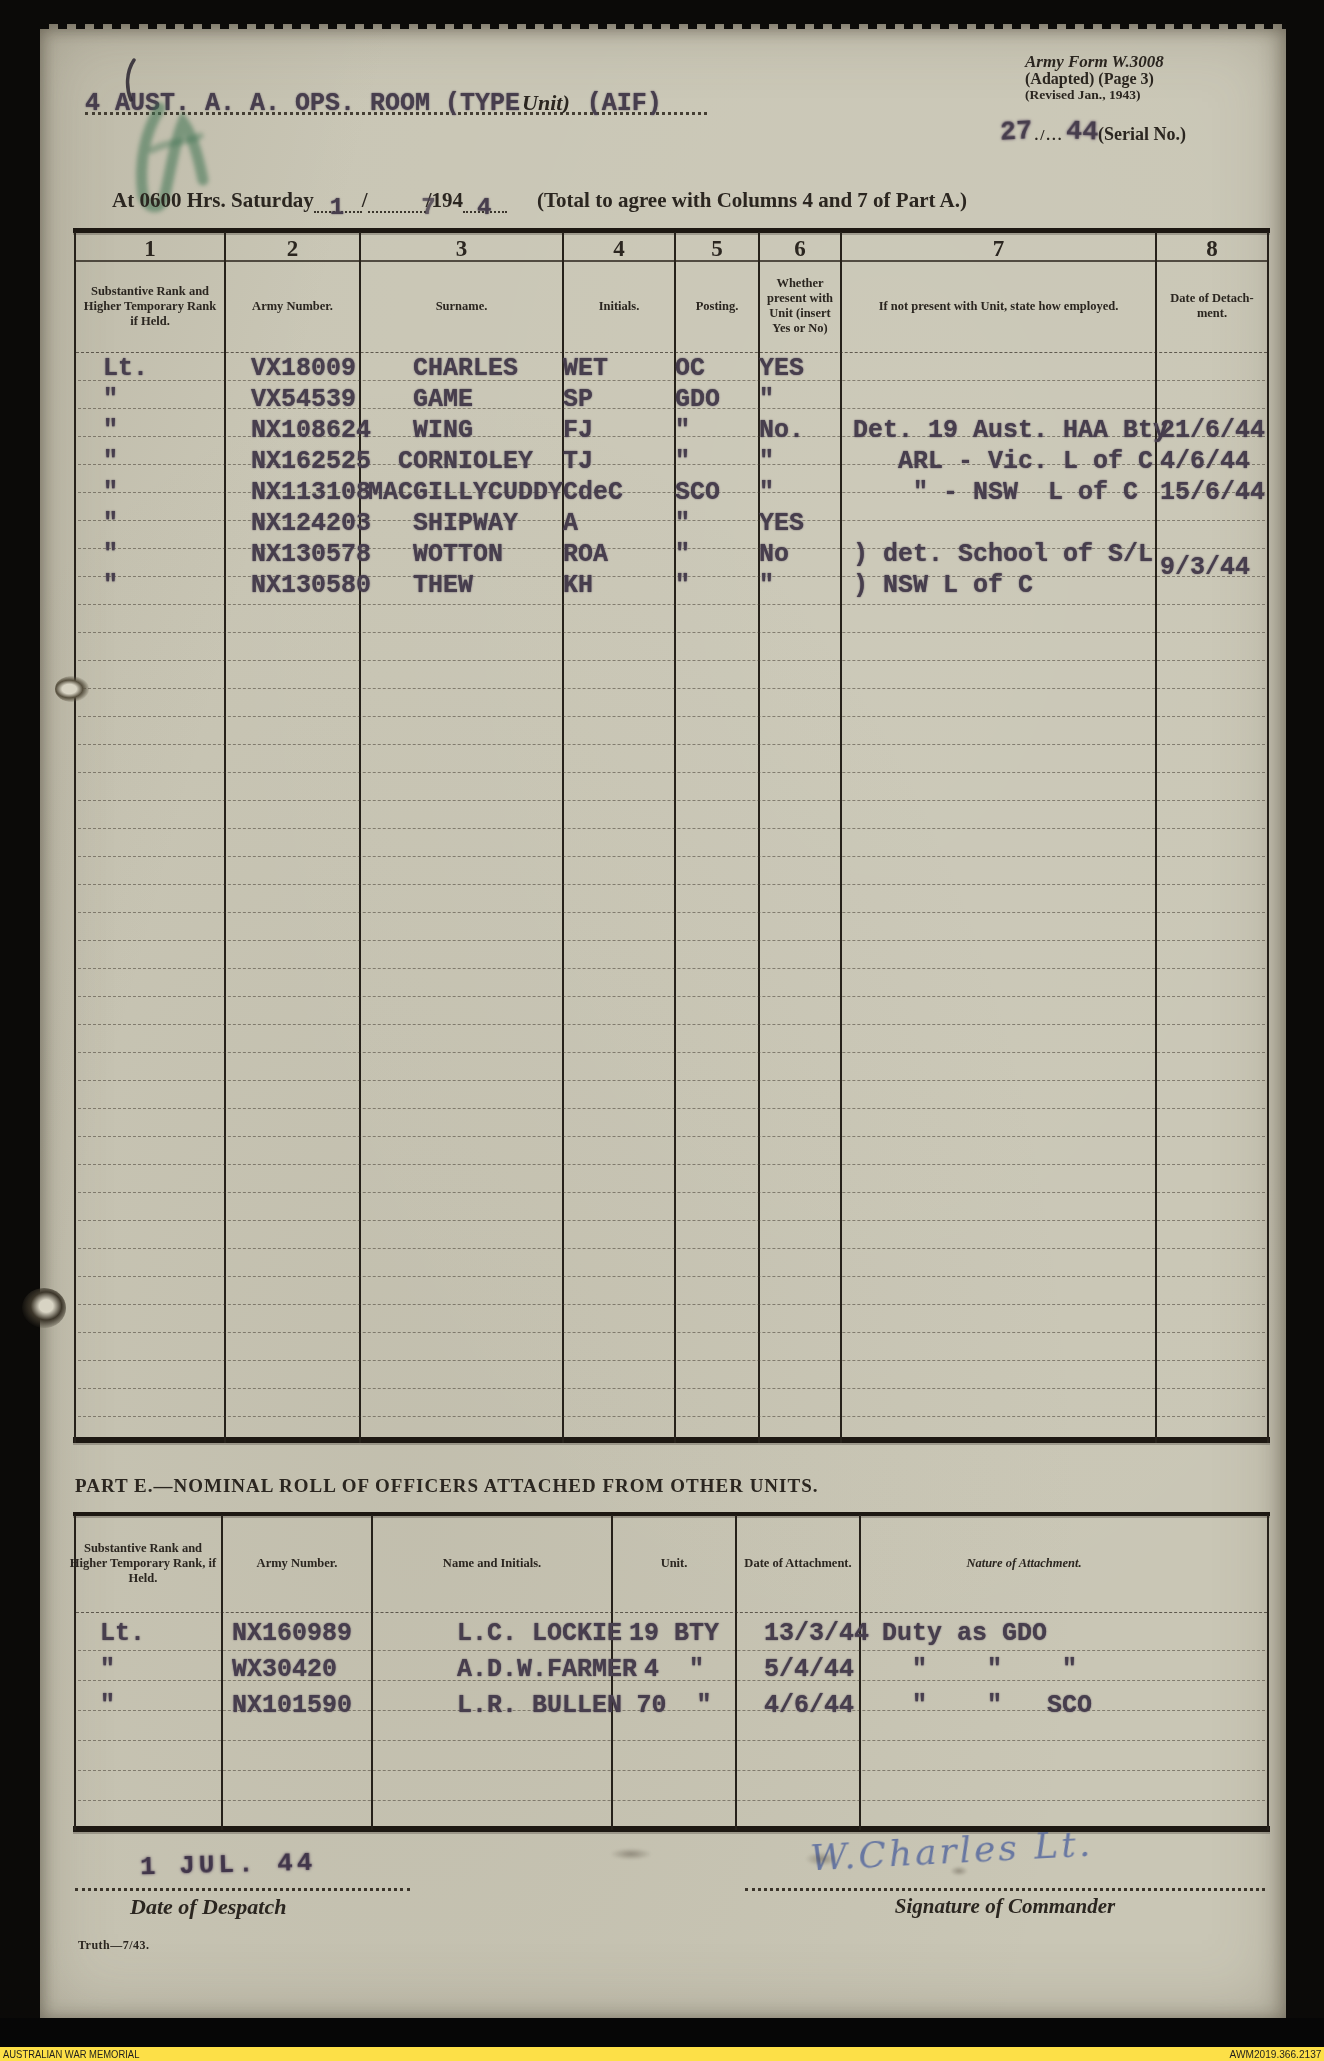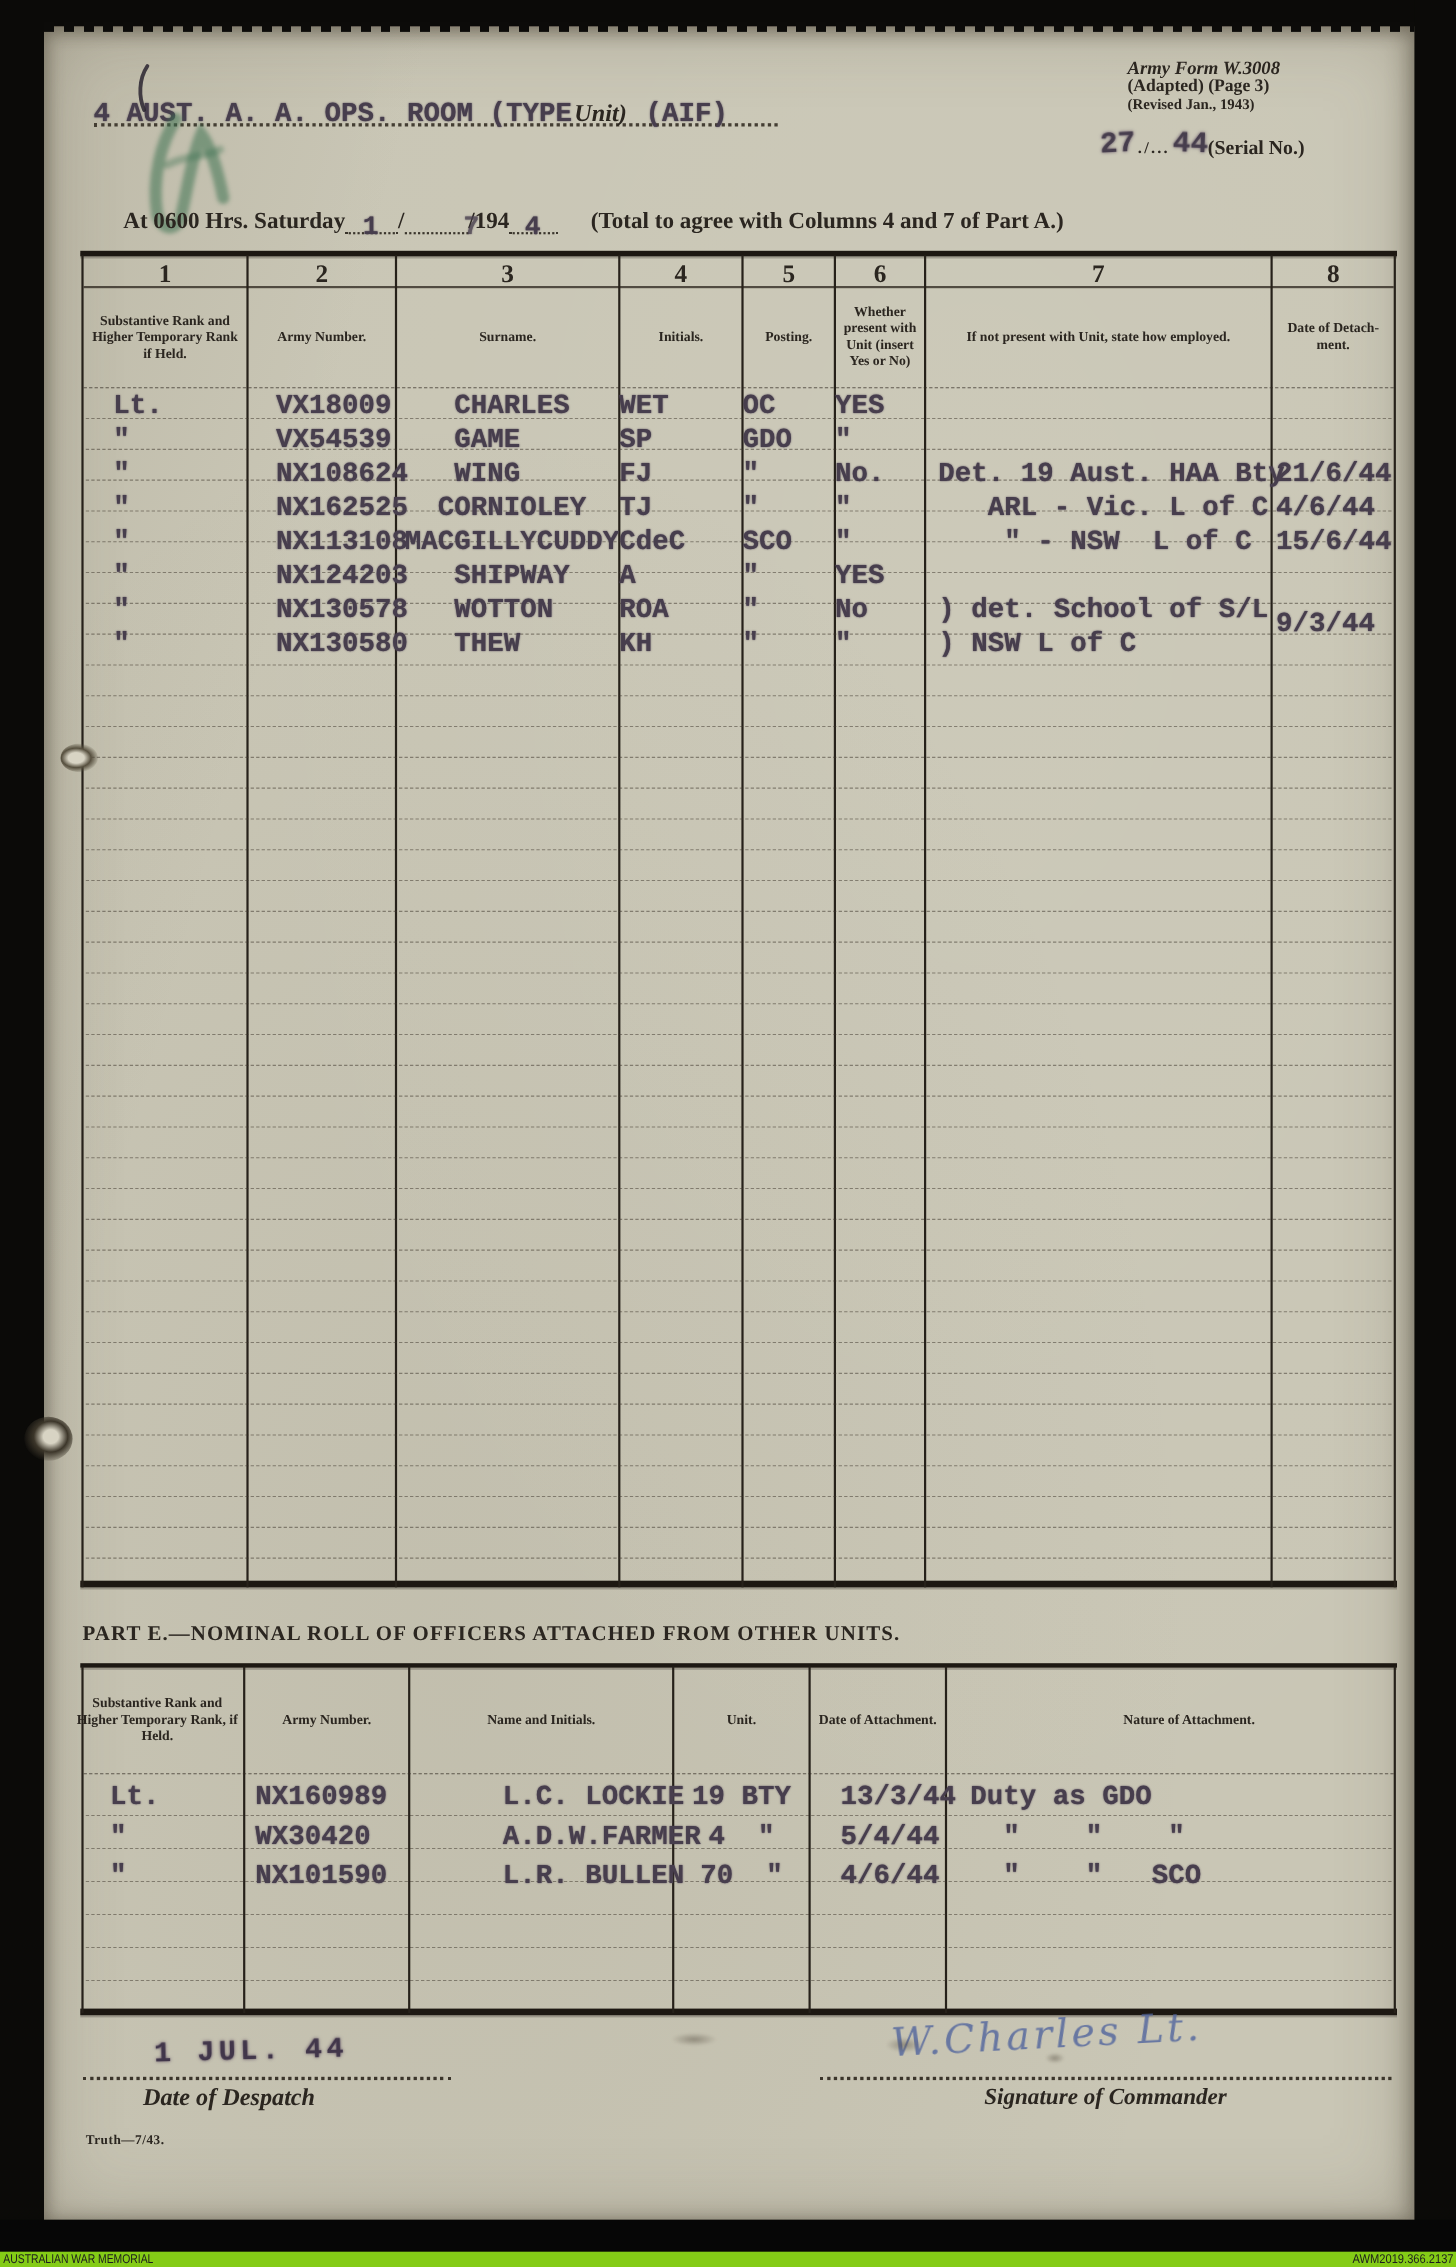--- a/index.html
+++ b/index.html
@@ -12,21 +12,21 @@
       linear-gradient(105deg, rgba(120,112,92,.14), rgba(0,0,0,0) 20%),
       radial-gradient(ellipse at 68% 26%, rgba(255,255,248,.06), rgba(0,0,0,0) 60%),
       radial-gradient(ellipse at 30% 75%, rgba(110,102,84,.08), rgba(0,0,0,0) 55%),
       #c9c6b5;
     box-shadow: inset 0 0 70px rgba(88,80,62,.30), inset -9px 0 18px rgba(70,62,48,.28),
                 inset 6px 0 14px rgba(70,62,48,.22), inset 0 8px 14px rgba(50,44,34,.25);}
   .edge{background:#0b0a08;top:0;height:2061px;}
   .perf{left:40px;top:20px;width:1246px;height:9px;
         background:repeating-linear-gradient(90deg,#0c0b09 0 9px, rgba(12,11,9,0) 9px 18px);}
   .bottom-band{left:0;top:2018px;width:1324px;height:29px;background:#060606;}
-  .archive{left:0;top:2047px;width:1324px;height:14px;background:#84cc16;display:flex;
+  .archive{left:0;top:2047px;width:1324px;height:14px;background:#fde047;display:flex;
            justify-content:space-between;align-items:center;padding:0 3px;box-sizing:border-box;
            font-family:"Liberation Sans",sans-serif;font-size:11.5px;color:#1d1d1d;}
   .archive .l{transform:scaleX(.82);transform-origin:left center;}
   .archive .r{transform:scaleX(.88);transform-origin:right center;}
 
   
   .ink{color:#2b2620;}
   .b{font-weight:700;}
   .it{font-style:italic;}
 
@@ -280,21 +280,21 @@
       </div>
       <div class="hcell ecell" style="left: 373px; top: 1518px; width: 238px; height: 90px;">
         <div class="col-label" style="">Name and Initials.</div>
       </div>
       <div class="hcell ecell" style="left: 613px; top: 1518px; width: 122px; height: 90px;">
         <div class="col-label" style="">Unit.</div>
       </div>
       <div class="hcell ecell" style="left: 737px; top: 1518px; width: 122px; height: 90px;">
         <div class="col-label" style="">Date of Attachment.</div>
       </div>
-      <div class="hcell ecell" style="left: 878px; top: 1518px; width: 406px; height: 90px;">
+      <div class="hcell ecell" style="left: 821px; top: 1518px; width: 406px; height: 90px; font-style: italic;">
         <div class="col-label" style="">Nature of Attachment.</div>
       </div>
       <div class="trow tw" style="left: 75px; top: 1616px; width: 1193px; height: 36px; line-height: 36px;"><span class="cell te0" style="flex: 0 0 147px; width: 147px;">Lt.</span><span class="cell te1" style="flex: 0 0 150px; width: 150px;">NX160989</span><span class="cell te2" style="flex: 0 0 240px; width: 240px;">L.C. LOCKIE</span><span class="cell te3" style="flex: 0 0 124px; width: 124px;">19 BTY</span><span class="cell te4" style="flex: 0 0 124px; width: 124px;">13/3/44</span><span class="cell te5" style="flex: 0 0 408px; width: 408px;">Duty as GDO</span></div>
       <div class="trow tw" style="left: 75px; top: 1652px; width: 1193px; height: 36px; line-height: 36px;"><span class="cell te0" style="flex: 0 0 147px; width: 147px;">"</span><span class="cell te1" style="flex: 0 0 150px; width: 150px;">WX30420</span><span class="cell te2" style="flex: 0 0 240px; width: 240px;">A.D.W.FARMER</span><span class="cell te3" style="flex: 0 0 124px; width: 124px;">4  "</span><span class="cell te4" style="flex: 0 0 124px; width: 124px;">5/4/44</span><span class="cell te5" style="flex: 0 0 408px; width: 408px;">  "    "    "</span></div>
       <div class="trow tw" style="left: 75px; top: 1688px; width: 1193px; height: 36px; line-height: 36px;"><span class="cell te0" style="flex: 0 0 147px; width: 147px;">"</span><span class="cell te1" style="flex: 0 0 150px; width: 150px;">NX101590</span><span class="cell te2" style="flex: 0 0 240px; width: 240px;">L.R. BULLEN</span><span class="cell te3" style="flex: 0 0 124px; width: 124px;">70  "</span><span class="cell te4" style="flex: 0 0 124px; width: 124px;">4/6/44</span><span class="cell te5" style="flex: 0 0 408px; width: 408px;">  "    "   SCO</span></div>
     </div>
 
   <div class="abs despatch-line"></div>
   <div class="abs despatch-stamp tw stampish">1 JUL. 44</div>
   <div class="abs despatch-label ink b it">Date of Despatch</div>

